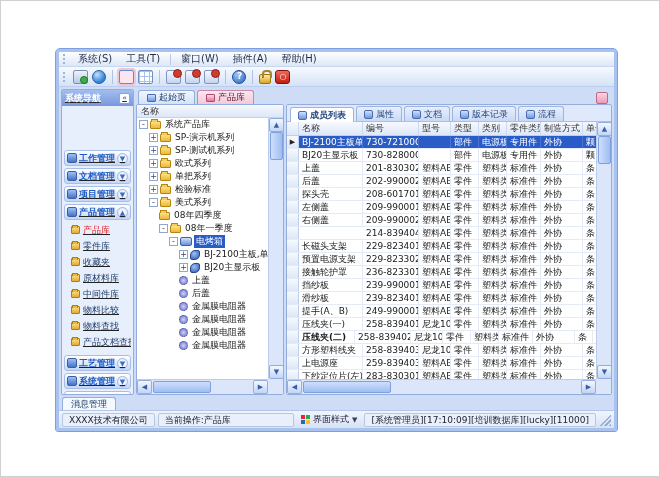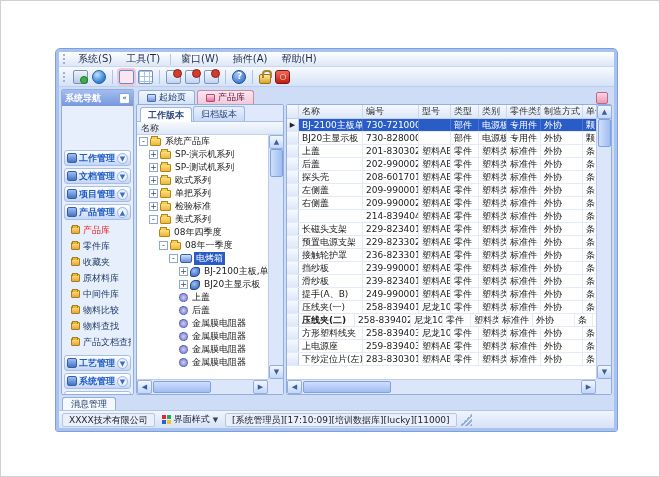--- a/index.html
+++ b/index.html
@@ -35,21 +35,21 @@
   .help-icon::after { content:"?"; position:absolute; left:4px; top:0px; color:#fff; font-size:9px; font-weight:bold; }
   .lock-icon { background:linear-gradient(#ffe9a8,#d9a520); border:1px solid #9a7210; width:12px; height:10px; margin-top:4px; border-radius:2px; }
   .lock-icon::before { content:""; position:absolute; left:2px; top:-5px; width:6px; height:6px; border:2px solid #a8842a; border-bottom:none; border-radius:4px 4px 0 0; }
   .logout-icon { background:linear-gradient(#f26a5a,#c01d10); border:1px solid #7e130a; border-radius:3px; }
   .logout-icon::after { content:"○"; position:absolute; left:3.5px; top:1px; color:#fff; font-size:8px; font-weight:bold; }
 
   
   .main { flex:1; display:flex; padding:2px; gap:2px; overflow:hidden; background:#cfdcf5; }
 
   
-  .sidebar { width:73px; background:#e8effc; border:1px solid #93aede; border-radius:2px; display:flex; flex-direction:column; overflow:hidden; }
+  .sidebar { width:73px; background:#e8effc; border:1px solid #93aede; border-radius:2px; display:flex; flex-direction:column; overflow:hidden;text-decoration:underline; }
   .sidebar-header { height:16px; background:linear-gradient(#a3bdf0,#7897dd); color:#fff; font-weight:bold; font-size:9px; display:flex; align-items:center; padding:0 3px; }
   .sidebar-header .hd-label { flex:1; overflow:hidden; white-space:nowrap; }
   .hd-btn { width:11px; height:11px; background:#fff; border:1px solid #8aa4d8; border-radius:2px; font-size:7px; line-height:9px; text-align:center; color:#4a6ab0; cursor:pointer; }
   .sidebar-body { flex:1; overflow:hidden; padding:2px;margin-top:40px; }
   .sec-hd { height:16px; margin-top:2px; background:linear-gradient(#ffffff,#c4d6f6); border:1px solid #a7bfe8; border-radius:3px; display:flex; align-items:center; padding:0 2px; cursor:pointer; }
   .sec-hd .sec-label { flex:1; color:#215dc6; font-weight:bold; font-size:9px; white-space:nowrap; overflow:hidden; }
   .sec-ico { width:10px; height:10px; margin-right:2px; border-radius:2px; background:linear-gradient(#9cc0f5,#4673c4); border:1px solid #3a5ea6; flex:0 0 auto; }
   .sec-ico.sp { background:#fff; color:#d03; font-size:6px; font-weight:bold; line-height:9px; text-align:center; border:1px solid #88a; }
   .sec-chev { width:11px; height:11px; flex:0 0 auto; background:radial-gradient(#ffffff,#dbe7fa); border:1px solid #9db6e4; border-radius:50%; color:#3f6ec0; font-size:7px; line-height:10px; text-align:center; cursor:pointer; }
   .sec-items { padding:2px 0 3px 4px; }
@@ -263,24 +263,20 @@
             </div>
             <div class="doctab active">
               <span class="doctab-ico"></span>
               <span>产品库</span>
             </div>
             <span class="tabstrip-btn"></span>
           </div>
         <div class="panels">
 
           <div class="bom-panel">
-            <div class="bom-tabs" id="bom-tabs">
-                <div class="btab active">工作版本</div>
-                <div class="btab">归档版本</div>
-              </div>
             <div class="tree-wrap">
               <div class="tree-header">名称</div>
               <div class="tree-view" id="tree-view">
                   <div class="tree-row" style="padding-left: 2px;">
                     <span class="exp">-</span>
                     <span class="t-ico t-folder"></span>
                     <span class="lbl">系统产品库</span>
                   </div>
                   <div class="tree-row" style="padding-left: 12px;">
                     <span class="exp">+</span>
@@ -376,20 +372,42 @@
               <div class="hscroll">
                 <div class="sb-btn h left">◀</div>
                 <div class="sb-thumb-h"></div>
                 <div class="sb-btn h right">▶</div>
               </div>
               <div class="corner"></div>
             </div>
           </div>
 
           <div class="member-panel">
+            <div class="member-tabs" id="member-tabs">
+                <div class="mtab active">
+                  <span class="mtab-ico"></span>
+                  <span>成员列表</span>
+                </div>
+                <div class="mtab">
+                  <span class="mtab-ico"></span>
+                  <span>属性</span>
+                </div>
+                <div class="mtab">
+                  <span class="mtab-ico"></span>
+                  <span>文档</span>
+                </div>
+                <div class="mtab">
+                  <span class="mtab-ico"></span>
+                  <span>版本记录</span>
+                </div>
+                <div class="mtab">
+                  <span class="mtab-ico"></span>
+                  <span>流程</span>
+                </div>
+              </div>
             <div class="table-wrap">
               <div class="tbl-header" id="tbl-header">
                   <div class="th" style="width: 12px;"></div>
                   <div class="th" style="width: 64px;">名称</div>
                   <div class="th" style="width: 56px;">编号</div>
                   <div class="th" style="width: 32px;">型号</div>
                   <div class="th" style="width: 28px;">类型</div>
                   <div class="th" style="width: 28px;">类别</div>
                   <div class="th" style="width: 34px;">零件类型</div>
                   <div class="th" style="width: 42px;">制造方式</div>
@@ -623,20 +641,21 @@
         </div>
       </div>
     </div>
 
     <div class="msgtab-row">
       <div class="msgtab">消息管理</div>
     </div>
 
     <div class="statusbar">
       <div class="sb-panel">XXXX技术有限公司</div>
+      <div class="sb-panel grow">当前操作:产品库</div>
       <div class="style-btn">
         <span class="style-ico">
             <i></i>
             <i></i>
             <i></i>
             <i></i>
           </span>
         <span>界面样式</span>
         <span class="caret">▼</span>
       </div>

